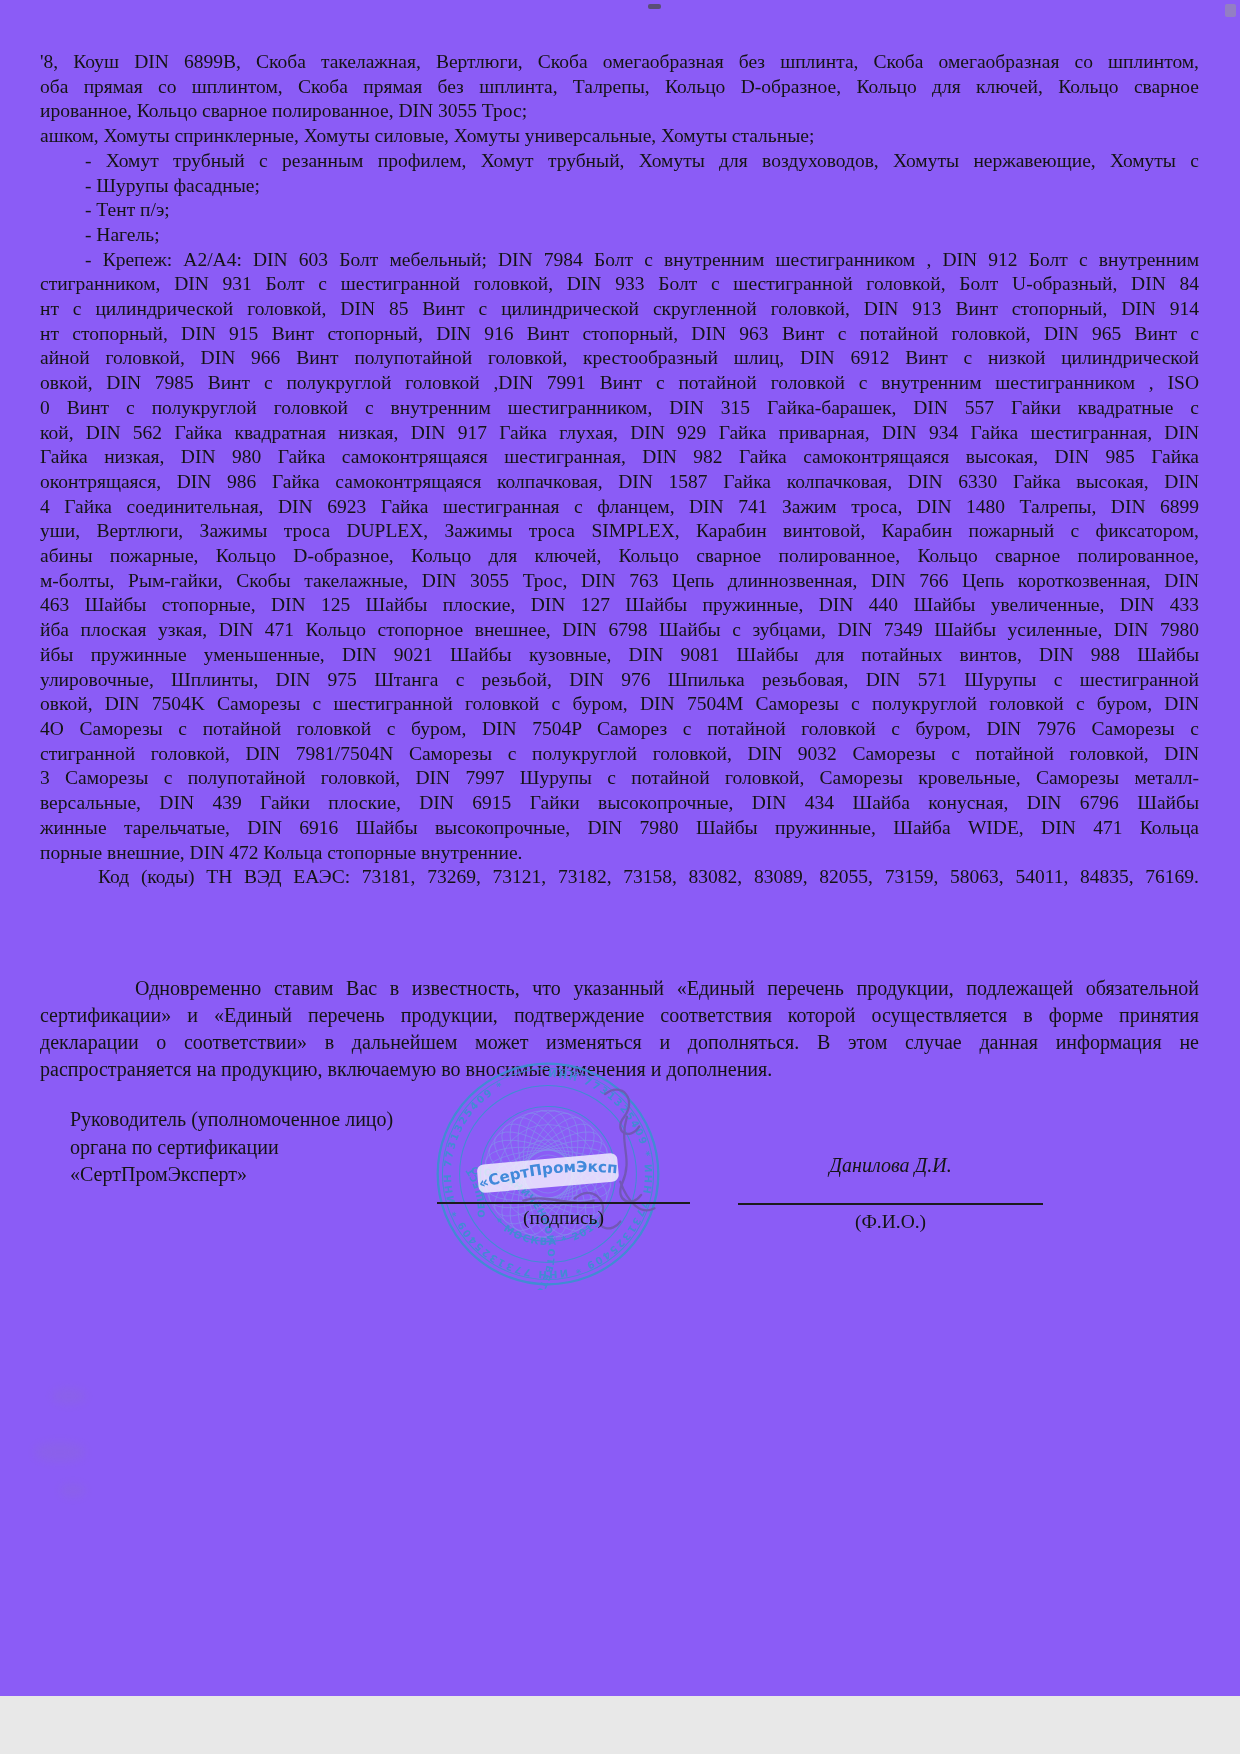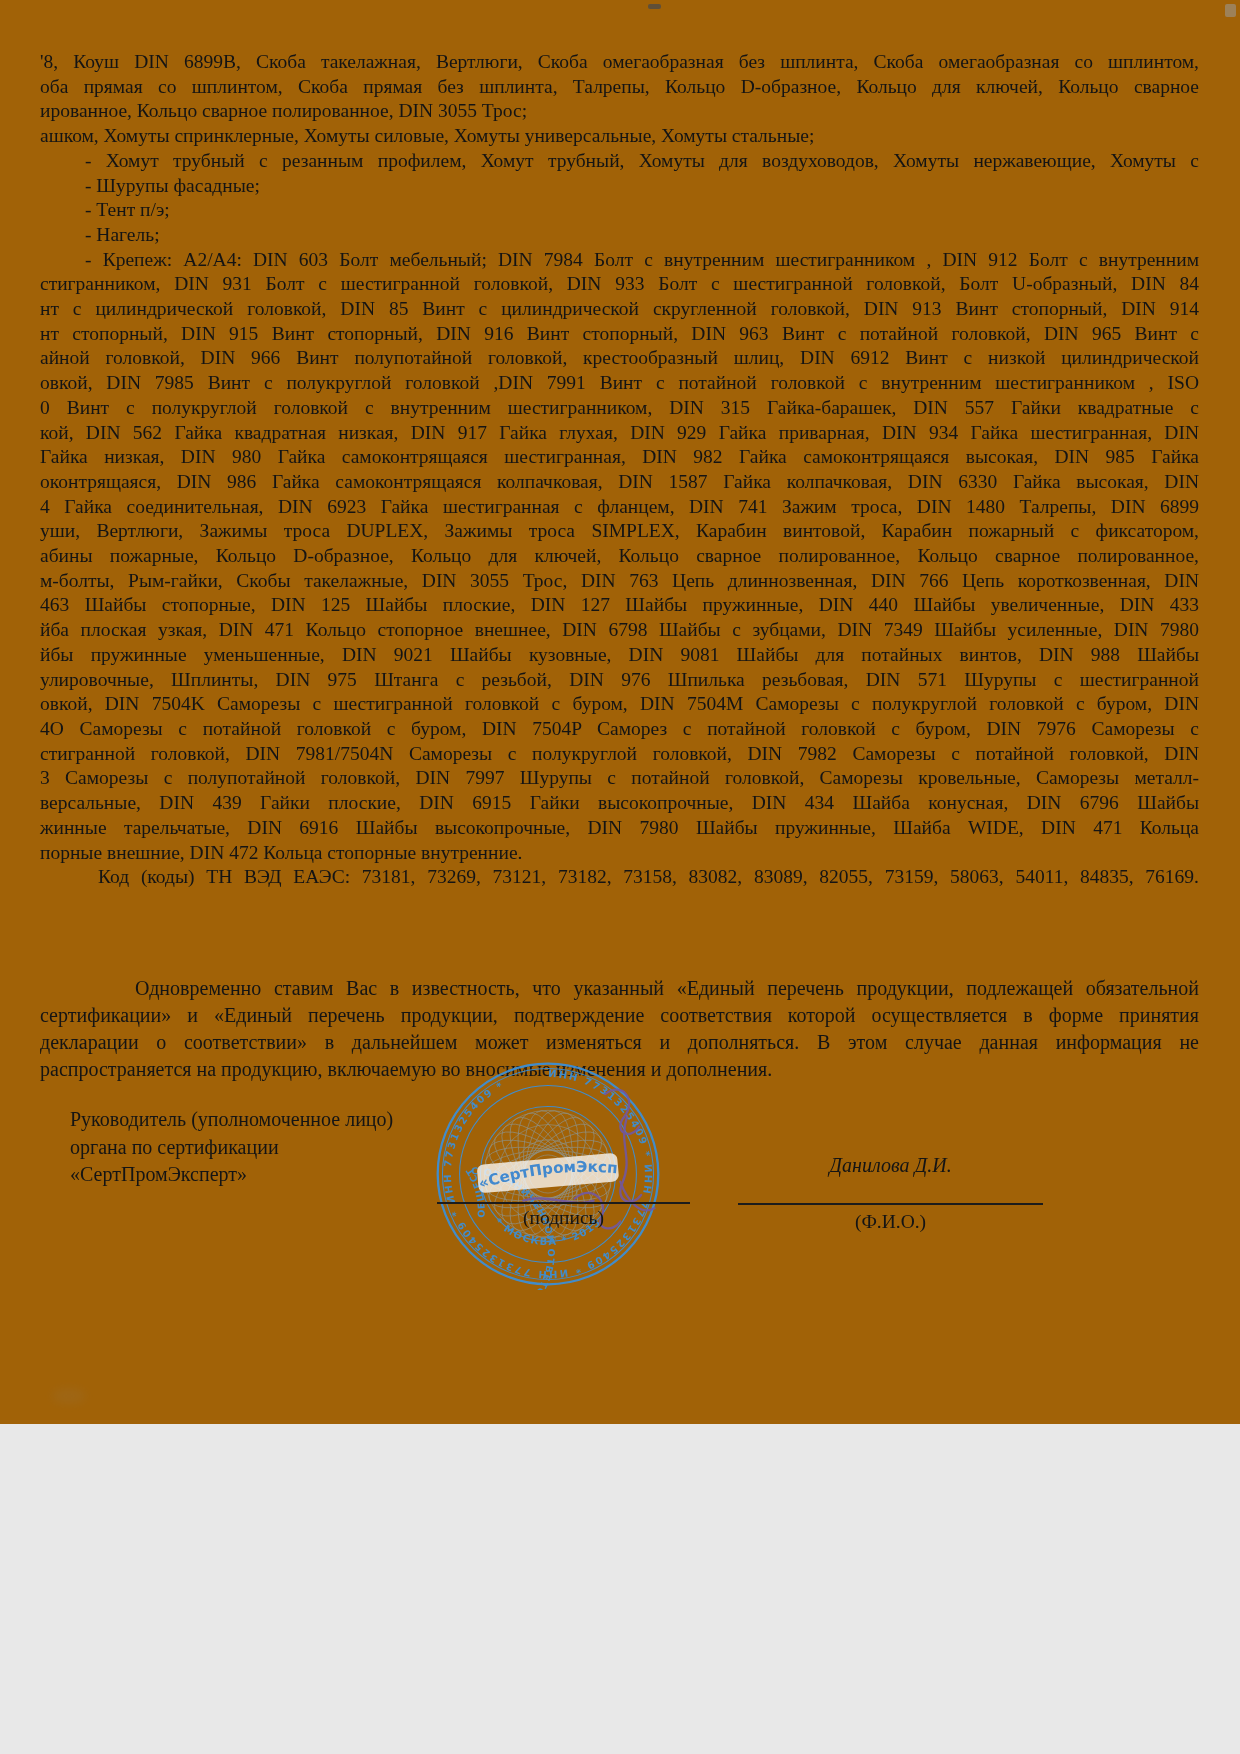--- a/index.html
+++ b/index.html
@@ -1,16 +1,16 @@
 <!DOCTYPE html>
 <html><head>
 <meta charset="utf-8">
 <style>
   html,body{margin:0;padding:0;background:#e8e8e8;}
-  .page{position:relative;width:1240px;height:1424px;background:#a16207;
+  .page{position:relative;width:1240px;height:1696px;background:#8b5cf6;
         font-family:"Liberation Serif", serif;color:#141414;overflow:hidden;margin:0 auto;}
   .doc{position:absolute;left:40px;top:50px;width:1159px;font-size:19.5px;line-height:24.7px;}
   .line{min-height:24.7px;}
   .j{text-align:justify;text-align-last:justify;}
   .item{padding-left:45px;}
   .code{padding-left:58px;}
   .para2{position:absolute;left:40px;top:928px;width:1159px;font-size:20px;line-height:27px;margin-top:47px;}
   .indent1{padding-left:95px;}
   .sig-left{position:absolute;left:70px;top:1106px;font-size:20px;line-height:27.5px;}
   .sig-name{position:absolute;left:738px;top:1154px;width:305px;text-align:center;font-size:20px;font-style:italic;}
@@ -62,21 +62,21 @@
     <div class="line j">4 Гайка соединительная, DIN 6923 Гайка шестигранная с фланцем, DIN 741 Зажим троса, DIN 1480 Талрепы, DIN 6899</div>
     <div class="line j">уши, Вертлюги, Зажимы троса DUPLEX, Зажимы троса SIMPLEX, Карабин винтовой, Карабин пожарный с фиксатором,</div>
     <div class="line j">абины пожарные, Кольцо D-образное, Кольцо для ключей, Кольцо сварное полированное, Кольцо сварное полированное,</div>
     <div class="line j">м-болты, Рым-гайки, Скобы такелажные, DIN 3055 Трос, DIN 763 Цепь длиннозвенная, DIN 766 Цепь короткозвенная, DIN</div>
     <div class="line j">463 Шайбы стопорные, DIN 125 Шайбы плоские, DIN 127 Шайбы пружинные, DIN 440 Шайбы увеличенные, DIN 433</div>
     <div class="line j">йба плоская узкая, DIN 471 Кольцо стопорное внешнее, DIN 6798 Шайбы с зубцами, DIN 7349 Шайбы усиленные, DIN 7980</div>
     <div class="line j">йбы пружинные уменьшенные, DIN 9021 Шайбы кузовные, DIN 9081 Шайбы для потайных винтов, DIN 988 Шайбы</div>
     <div class="line j">улировочные, Шплинты, DIN 975 Штанга с резьбой, DIN 976 Шпилька резьбовая, DIN 571 Шурупы с шестигранной</div>
     <div class="line j">овкой, DIN 7504K Саморезы с шестигранной головкой с буром, DIN 7504M Саморезы с полукруглой головкой с буром, DIN</div>
     <div class="line j">4О Саморезы с потайной головкой с буром, DIN 7504P Саморез с потайной головкой с буром, DIN 7976 Саморезы с</div>
-    <div class="line j">стигранной головкой, DIN 7981/7504N Саморезы с полукруглой головкой, DIN 7982 Саморезы с потайной головкой, DIN</div>
+    <div class="line j">стигранной головкой, DIN 7981/7504N Саморезы с полукруглой головкой, DIN 9032 Саморезы с потайной головкой, DIN</div>
     <div class="line j">3 Саморезы с полупотайной головкой, DIN 7997 Шурупы с потайной головкой, Саморезы кровельные, Саморезы металл-</div>
     <div class="line j">версальные, DIN 439 Гайки плоские, DIN 6915 Гайки высокопрочные, DIN 434 Шайба конусная, DIN 6796 Шайбы</div>
     <div class="line j">жинные тарельчатые, DIN 6916 Шайбы высокопрочные, DIN 7980 Шайбы пружинные, Шайба WIDE, DIN 471 Кольца</div>
     <div class="line">порные внешние, DIN 472 Кольца стопорные внутренние.</div>
     <div class="line j code">Код (коды) ТН ВЭД ЕАЭС: 73181, 73269, 73121, 73182, 73158, 83082, 83089, 82055, 73159, 58063, 54011, 84835, 76169.</div>
   </div>
 
   <div class="para2">
     <div class="line j indent1">Одновременно ставим Вас в известность, что указанный «Единый перечень продукции, подлежащей обязательной</div>
     <div class="line j">сертификации» и «Единый перечень продукции, подтверждение соответствия которой осуществляется в форме принятия</div>

